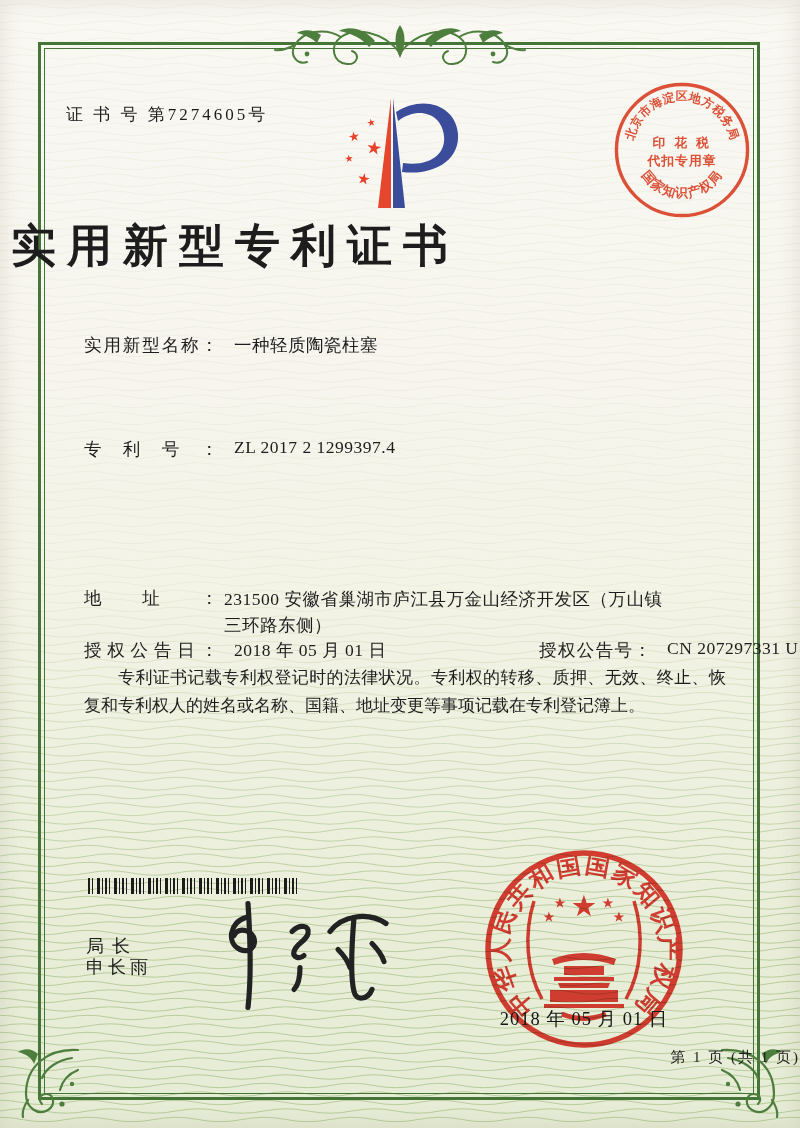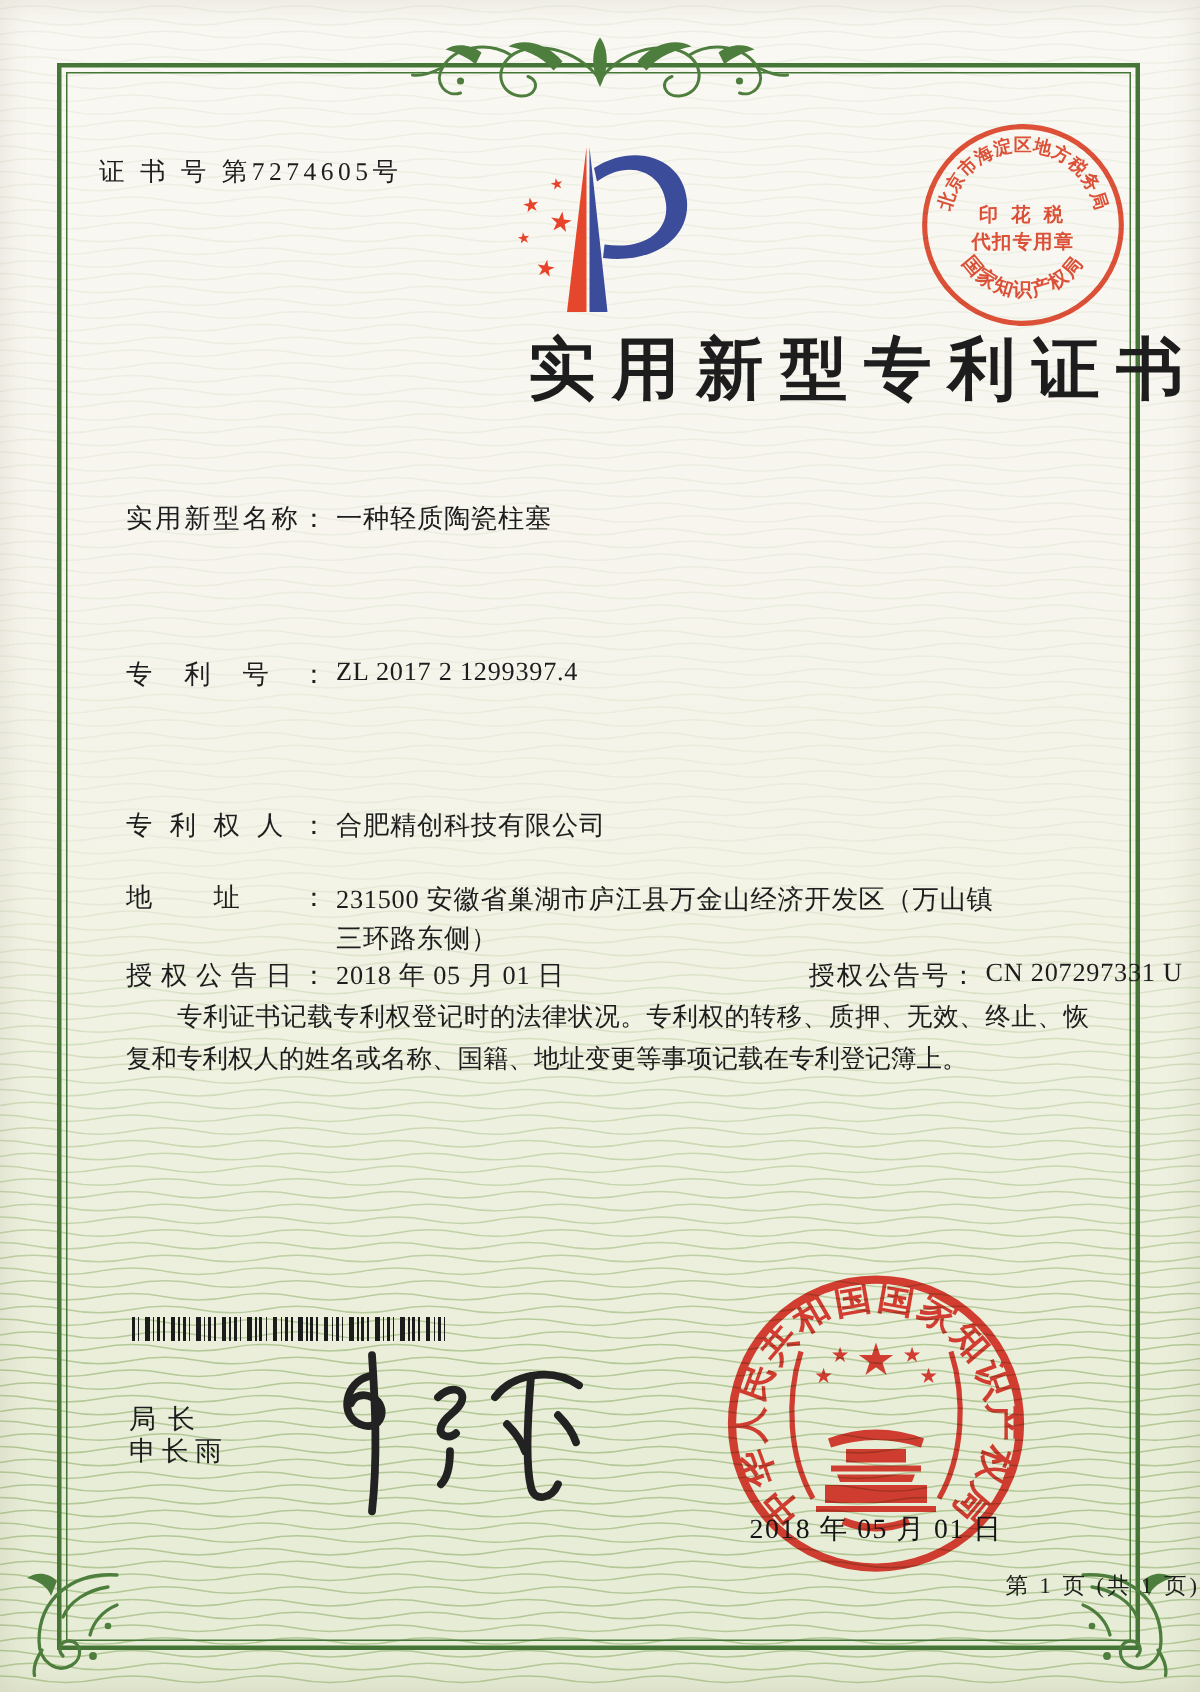--- a/index.html
+++ b/index.html
@@ -10,25 +10,25 @@
     font-family:"Liberation Serif","DejaVu Serif",serif;color:#1d1d1d;
   }
   svg{display:block}
   .waves{position:absolute;left:0;top:0;z-index:0}
   .frame{position:absolute;left:38px;top:42px;width:716px;height:1052px;border:3px solid #467637;z-index:1}
   .frame-inner{position:absolute;left:3px;top:3px;right:3px;bottom:3px;border:1px solid #467637}
   .ornament{position:absolute;z-index:2}
   .cert-no{position:absolute;left:66px;top:103px;font-size:17px;letter-spacing:3px;z-index:3}
   .stamp{position:absolute;left:606px;top:74px;z-index:4;opacity:.93;mix-blend-mode:multiply}
   .logo{position:absolute;left:332px;top:94px;z-index:3}
-  .title{position:absolute;left:0;top:216px;width:100%;text-align:right;font-size:45px;font-weight:700;letter-spacing:11px;text-indent:11px;z-index:3}
+  .title{position:absolute;left:0;top:216px;width:100%;text-align:left;font-size:45px;font-weight:700;letter-spacing:11px;text-indent:11px;z-index:3}
   .field-row{position:absolute;left:84px;font-size:17.5px;z-index:3;white-space:nowrap}
   .flabel{display:inline-block;width:134px;text-align:justify;text-align-last:justify;vertical-align:top}
   .flabel.narrow{width:112px}
-  .fvalue{margin-left:6px;letter-spacing:.5px}
+  .fvalue{margin-left:16px;letter-spacing:.5px}
   .addr-val{display:inline-block;vertical-align:top;margin-left:6px;letter-spacing:.5px;line-height:26px;white-space:normal;width:500px}
   .grant-no{position:absolute;left:455px;top:0}
   .body-text{position:absolute;left:84px;top:664px;width:642px;font-size:17px;line-height:27.8px;text-align:justify;z-index:3}
   .body-text p{margin:0;text-indent:2em}
   .barcode{position:absolute;left:88px;top:878px;width:212px;height:16px;z-index:3;
     background:repeating-linear-gradient(90deg,#1c1c1c 0 2px,rgba(0,0,0,0) 2px 4px,#1c1c1c 4px 5px,rgba(0,0,0,0) 5px 9px,#1c1c1c 9px 12px,rgba(0,0,0,0) 12px 14px,#1c1c1c 14px 15px,rgba(0,0,0,0) 15px 17px)}
   .sign-title{position:absolute;left:86px;top:934px;font-size:18px;letter-spacing:8px;z-index:3}
   .sign-name{position:absolute;left:86px;top:955px;font-size:18px;letter-spacing:4px;z-index:3}
   .signature{position:absolute;left:196px;top:896px;z-index:4}
   .seal{position:absolute;left:478px;top:843px;z-index:5;mix-blend-mode:multiply;opacity:.92}
@@ -261,23 +261,20 @@
   </svg>
 
   <div class="title">实用新型专利证书</div>
 
   <div class="field-row" style="top:333px">
     <span class="flabel">实用新型名称：</span><span class="fvalue">一种轻质陶瓷柱塞</span>
   </div>
   <div class="field-row" style="top:437px">
     <span class="flabel">专利号：</span><span class="fvalue">ZL 2017 2 1299397.4</span>
   </div>
-  <div class="field-row" style="top:538px">
-    <span class="flabel">专利权人：</span><span class="fvalue">合肥精创科技有限公司</span>
-  </div>
   <div class="field-row" style="top:586px">
     <span class="flabel">地址：</span><span class="addr-val"><span>231500 安徽省巢湖市庐江县万金山经济开发区（万山镇</span><br><span>三环路东侧）</span></span>
   </div>
   <div class="field-row" style="top:638px;width:660px">
     <span class="flabel">授权公告日：</span><span class="fvalue">2018 年 05 月 01 日</span>
     <span class="grant-no">
       <span class="flabel narrow">授权公告号：</span><span class="fvalue">CN 207297331 U</span>
     </span>
   </div>
 

